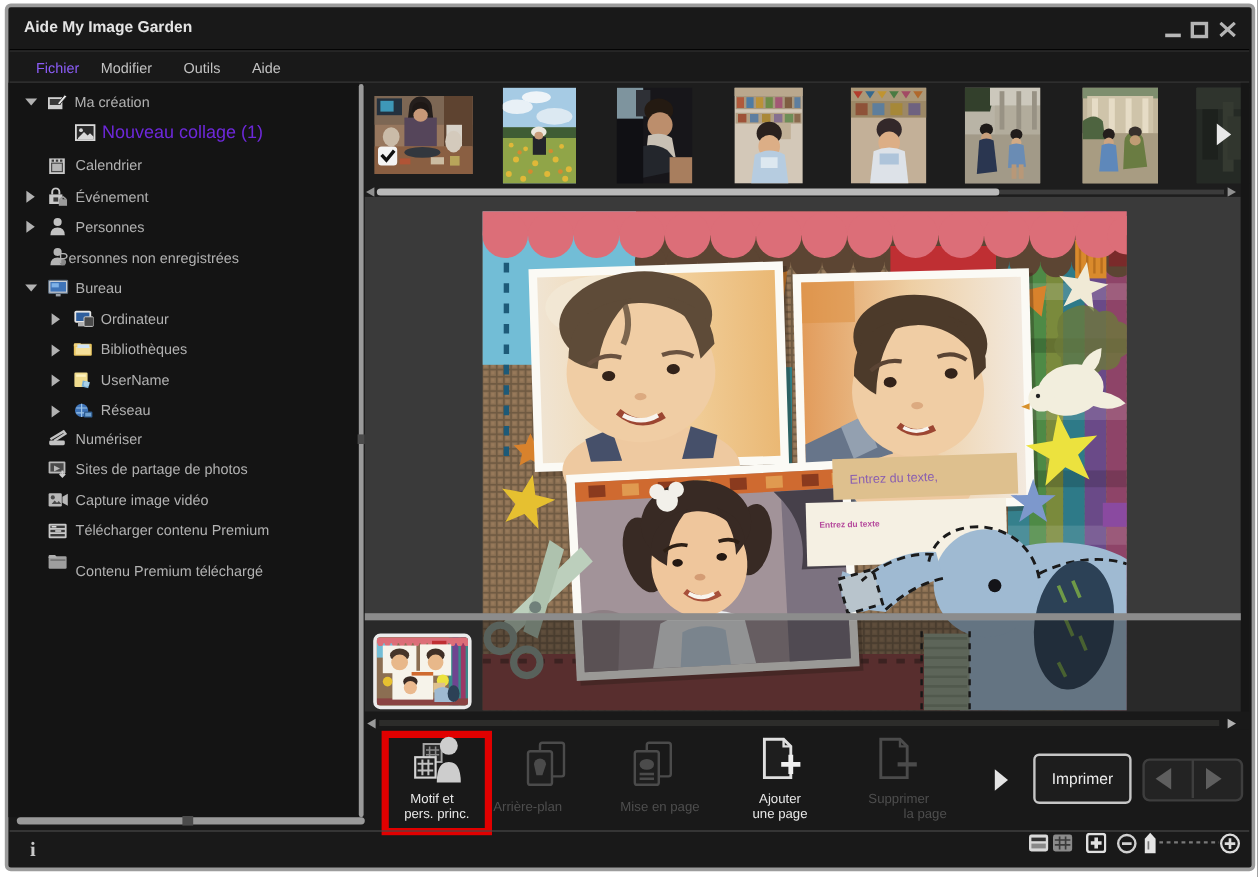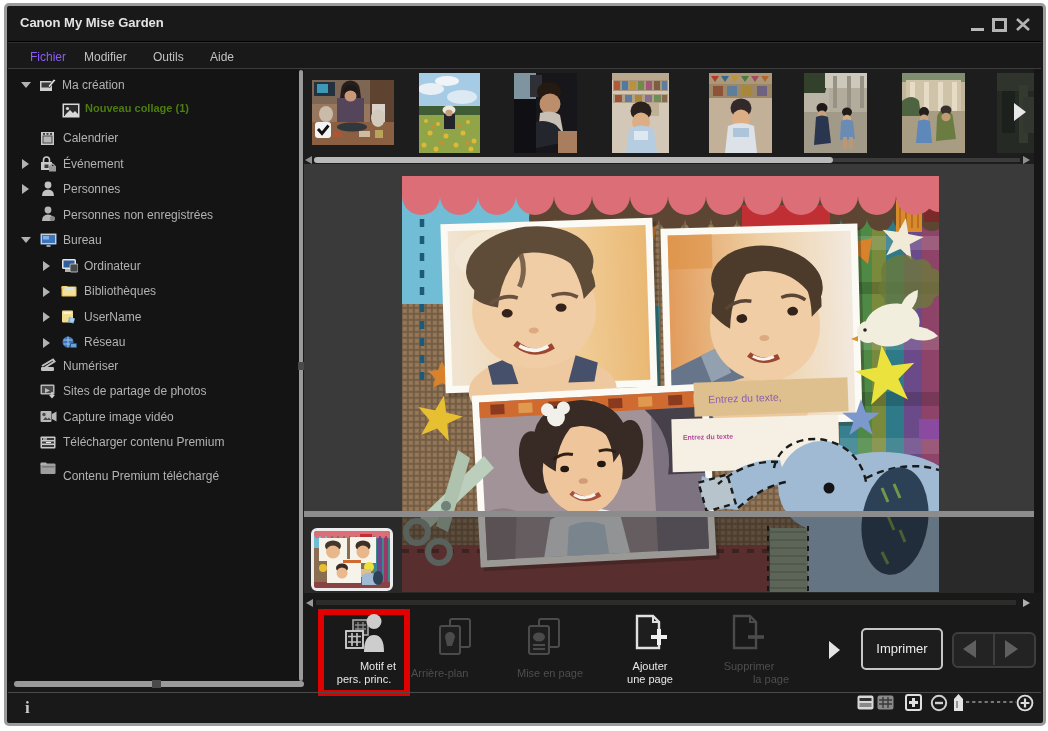--- a/index.html
+++ b/index.html
@@ -3,21 +3,21 @@
 html,body{margin:0;padding:0}
 body{width:1048px;height:731px;background:#fff;font-family:"Liberation Sans",sans-serif;position:relative;overflow:hidden}
 .abs{position:absolute}
 #win{position:absolute;left:4px;top:3px;width:1036px;height:717px;background:#191919;border:3px solid #9c9c9c;border-radius:5px}
 .txt{position:absolute;white-space:nowrap}
 .tri-r{width:0;height:0;border-style:solid}
 </style></head>
 <body>
 <div id="win"></div>
 
-<div class="txt" style="left:20px;top:15px;font-size:13px;font-weight:bold;color:#e4e4e4">Canon My Mise Garden</div>
+<div class="txt" style="left:20px;top:15px;font-size:13px;font-weight:bold;color:#e4e4e4">Aide My Image Garden</div>
 <div class="abs" style="left:8px;top:41px;width:1033px;height:1px;background:#000"></div>
 <div class="abs" style="left:8px;top:42px;width:1033px;height:1px;background:#303030"></div>
 
 <div class="abs" style="left:971px;top:28px;width:13px;height:3px;background:#b8b8b8"></div>
 <svg class="abs" style="left:992px;top:18px" width="15" height="14">
     <rect x="1.5" y="1.5" width="12" height="11" fill="none" stroke="#b4b4b4" stroke-width="3"></rect>
   </svg>
 <svg class="abs" style="left:1016px;top:18px" width="14" height="13">
     <path d="M1 1 L13 12 M13 1 L1 12" stroke="#b4b4b4" stroke-width="2.6"></path>
   </svg>
@@ -129,25 +129,25 @@
       <rect x="3" y="3.4" width="4" height="1.2" fill="#e8e8e8"></rect>
       <rect x="6" y="6.9" width="5" height="1.2" fill="#e8e8e8"></rect>
     </svg>
 <svg class="abs" style="left:40px;top:461px" width="16" height="14">
       <rect x="0.5" y="2.5" width="15" height="10.5" rx="1" fill="#9e9e9e"></rect>
       <path d="M0.5 4 L0.5 2.5 a1 1 0 0 1 1-1 L6 1.5 L7.5 3.5 L15.5 3.5" fill="#b0b0b0"></path>
       <rect x="2" y="5" width="12.5" height="1.5" fill="#777"></rect>
     </svg>
 
 <div class="txt" style="left:62px;top:78px">Ma création</div>
-<div class="txt" style="left:85px;top:102px;font-size:11px;font-weight:bold;color:#4d7c0f">Nouveau collage (1)</div>
+<div class="txt" style="left:85px;top:102px;font-size:15px;font-weight:normal;color:#6d28d9">Nouveau collage (1)</div>
 <div class="txt" style="left:63px;top:131px">Calendrier</div>
 <div class="txt" style="left:63px;top:157px">Événement</div>
 <div class="txt" style="left:63px;top:182px">Personnes</div>
-<div class="txt" style="left:63px;top:208px">Personnes non enregistrées</div>
+<div class="txt" style="left:49px;top:208px">Personnes non enregistrées</div>
 <div class="txt" style="left:63px;top:233px">Bureau</div>
 <div class="txt" style="left:84px;top:259px">Ordinateur</div>
 <div class="txt" style="left:84px;top:284px">Bibliothèques</div>
 <div class="txt" style="left:84px;top:310px">UserName</div>
 <div class="txt" style="left:84px;top:335px">Réseau</div>
 <div class="txt" style="left:63px;top:359px">Numériser</div>
 <div class="txt" style="left:63px;top:384px">Sites de partage de photos</div>
 <div class="txt" style="left:63px;top:410px">Capture image vidéo</div>
 <div class="txt" style="left:63px;top:435px">Télécharger contenu Premium</div>
 <div class="txt" style="left:63px;top:469px">Contenu Premium téléchargé</div>
@@ -630,21 +630,21 @@
 <div class="abs" style="left:318px;top:609px;width:80px;height:75px;border:6px solid #e10000"></div>
 
 <svg class="abs" style="left:343px;top:612px" width="42" height="46">
 <rect x="10" y="8" width="15" height="15" fill="#2a2a2a" stroke="#a8a8a8" stroke-width="1.6"></rect>
 <path d="M12 13 h11 M12 17 h11 M15 10 v11 M20 10 v11" stroke="#8a8a8a" stroke-width="1.3"></path>
 <circle cx="31" cy="9.5" r="7.5" fill="#cdcdcd"></circle>
 <path d="M21 40 Q21 23 31 23 Q41 23 41 40 Z" fill="#cdcdcd"></path>
 <rect x="3" y="19" width="17" height="17" fill="#1e1e1e" stroke="#d4d4d4" stroke-width="1.8"></rect>
 <path d="M5 24.5 h13 M5 30 h13 M9 21 v13 M14 21 v13" stroke="#c0c0c0" stroke-width="1.7"></path>
 </svg>
-<div class="txt" style="left:324px;top:660px;width:72px;text-align:right;font-size:11px;color:#e8e8e8">Motif et</div>
+<div class="txt" style="left:324px;top:660px;width:72px;text-align:center;font-size:11px;color:#e8e8e8">Motif et</div>
 <div class="txt" style="left:324px;top:673px;width:80px;text-align:center;font-size:11px;color:#e8e8e8">pers. princ.</div>
 
 <svg class="abs" style="left:438px;top:617px" width="34" height="42">
 <rect x="12" y="2" width="20" height="28" fill="none" stroke="#4b4b4b" stroke-width="2" rx="2"></rect>
 <rect x="2" y="9" width="20" height="28" fill="#1e1e1e" stroke="#4b4b4b" stroke-width="2" rx="2"></rect>
 <path d="M7 20 a5 5 0 0 1 10 0 l-3 9 h-5 Z" fill="#4b4b4b"></path>
 </svg>
 <div class="txt" style="left:411px;top:667px;width:100px;font-size:11px;color:#4e4e4e">Arrière-plan</div>
 
 <svg class="abs" style="left:527px;top:617px" width="34" height="42">

